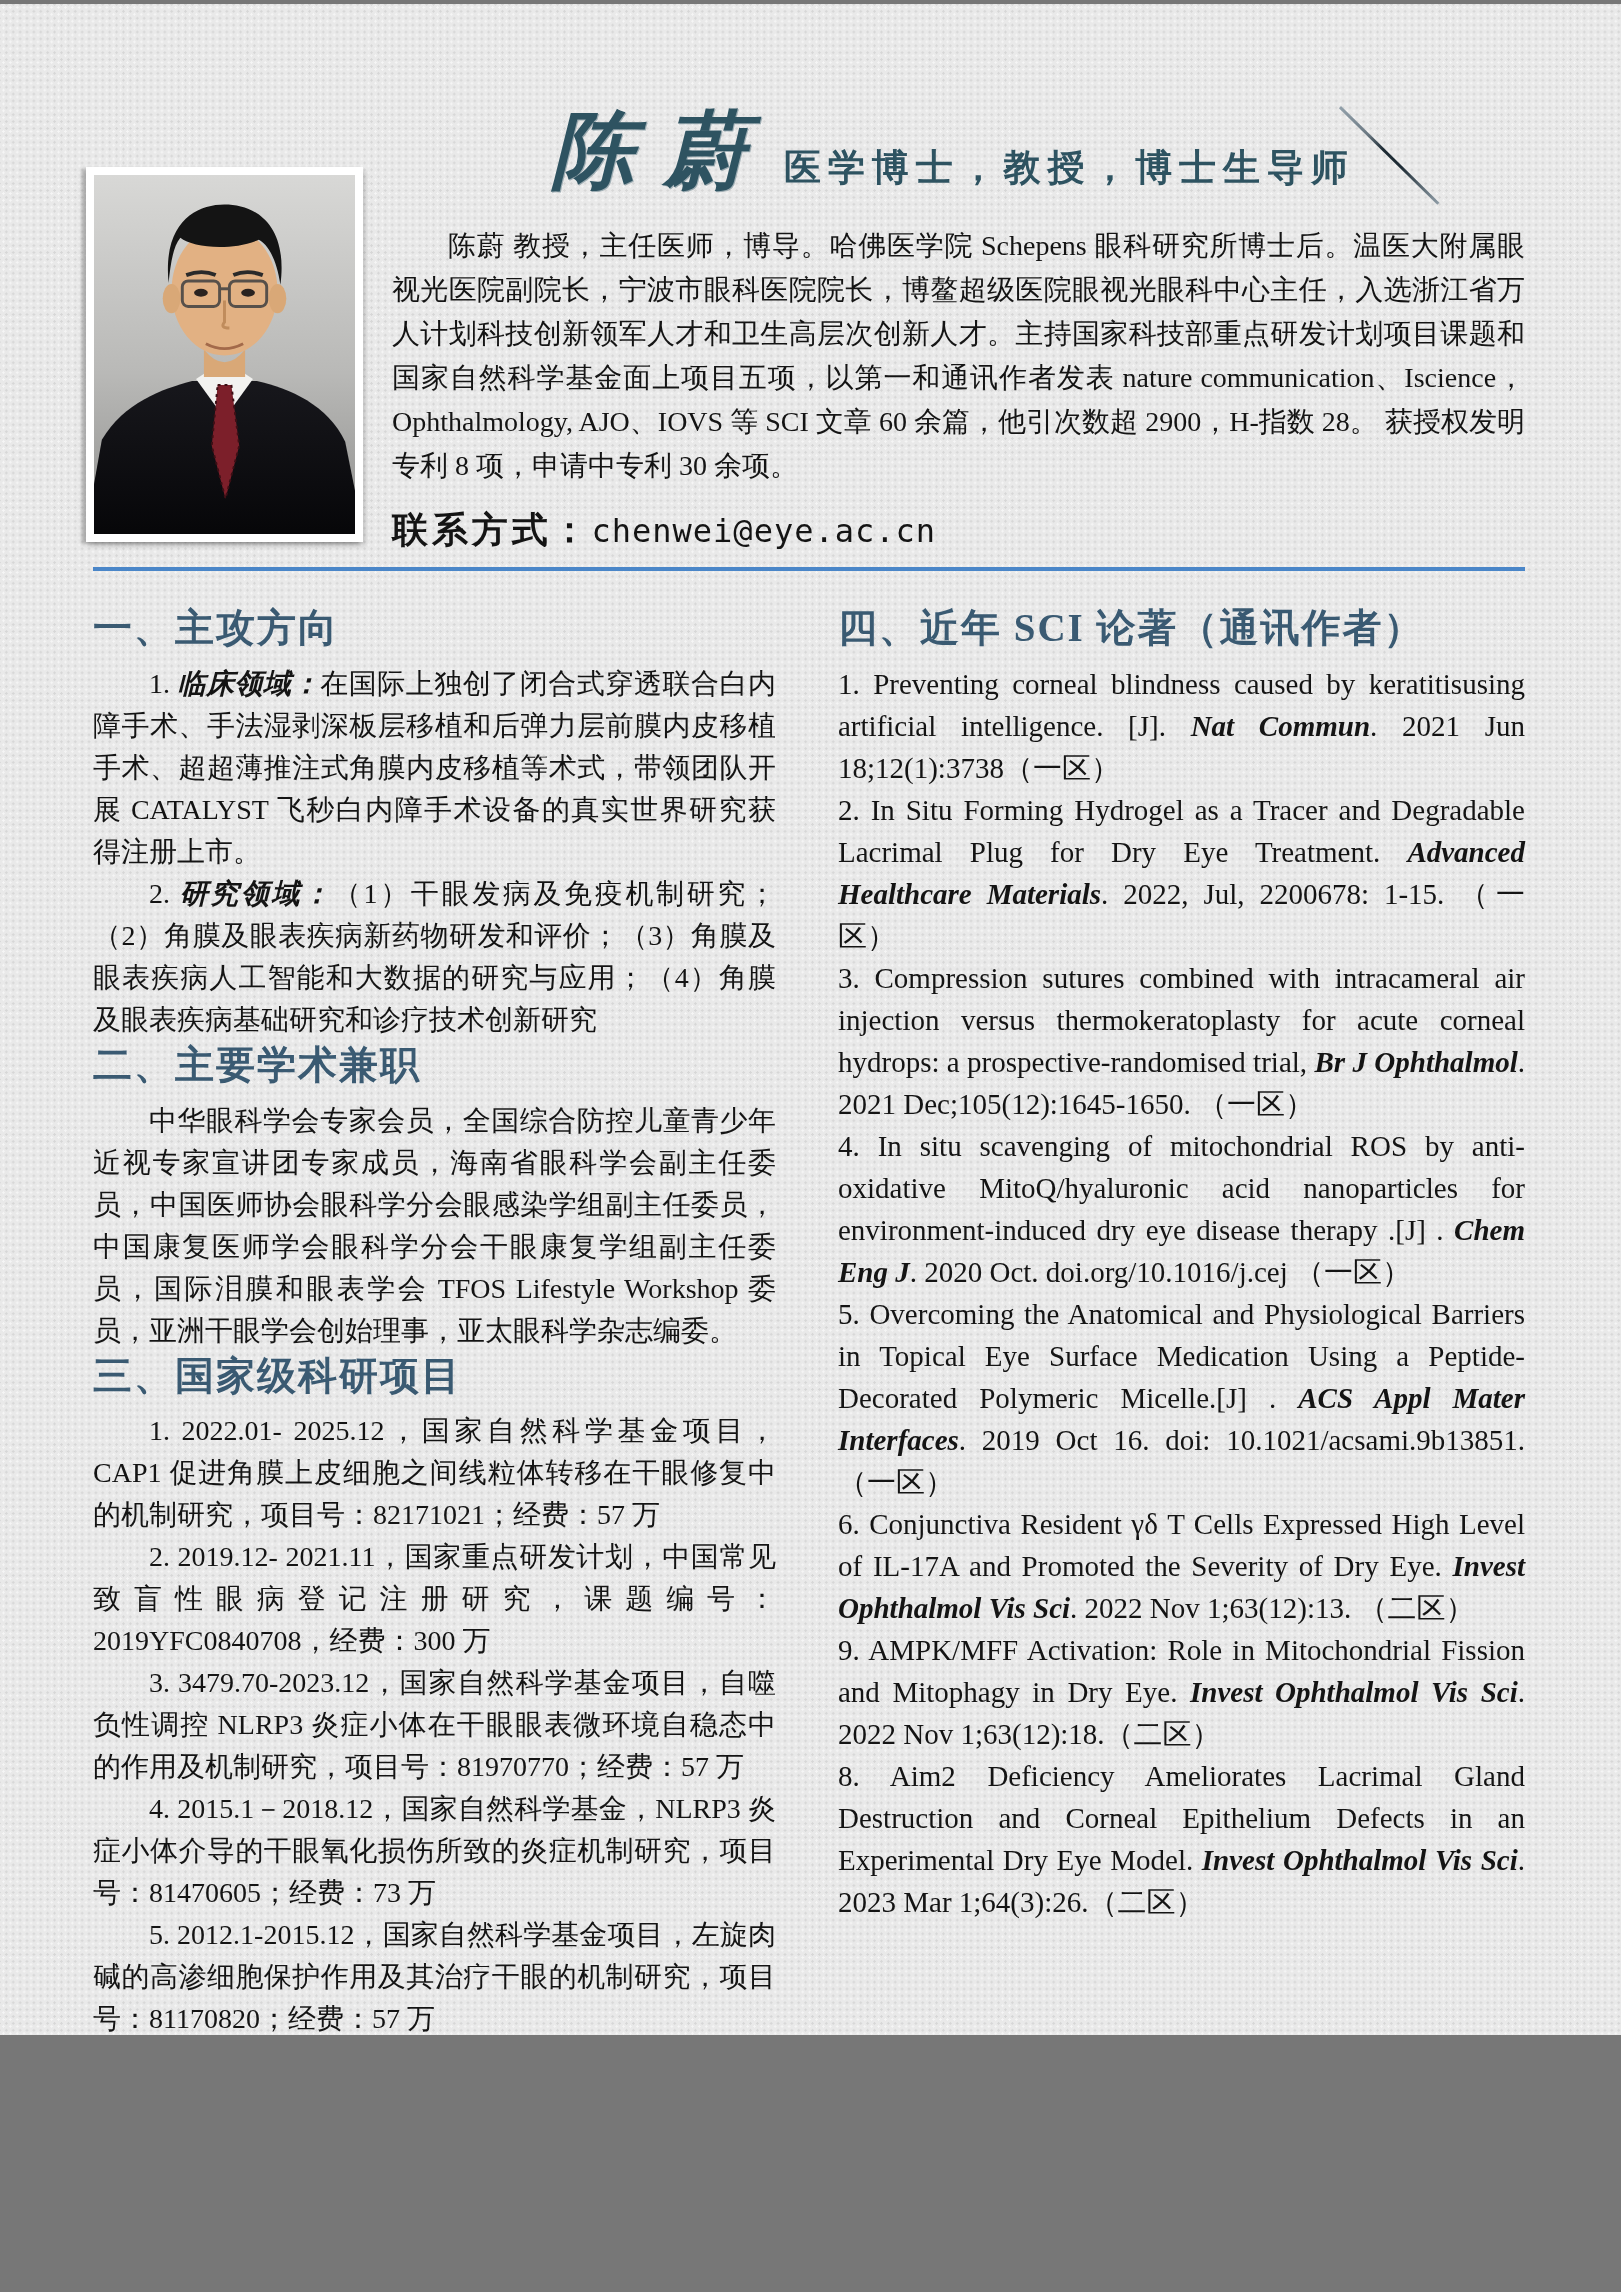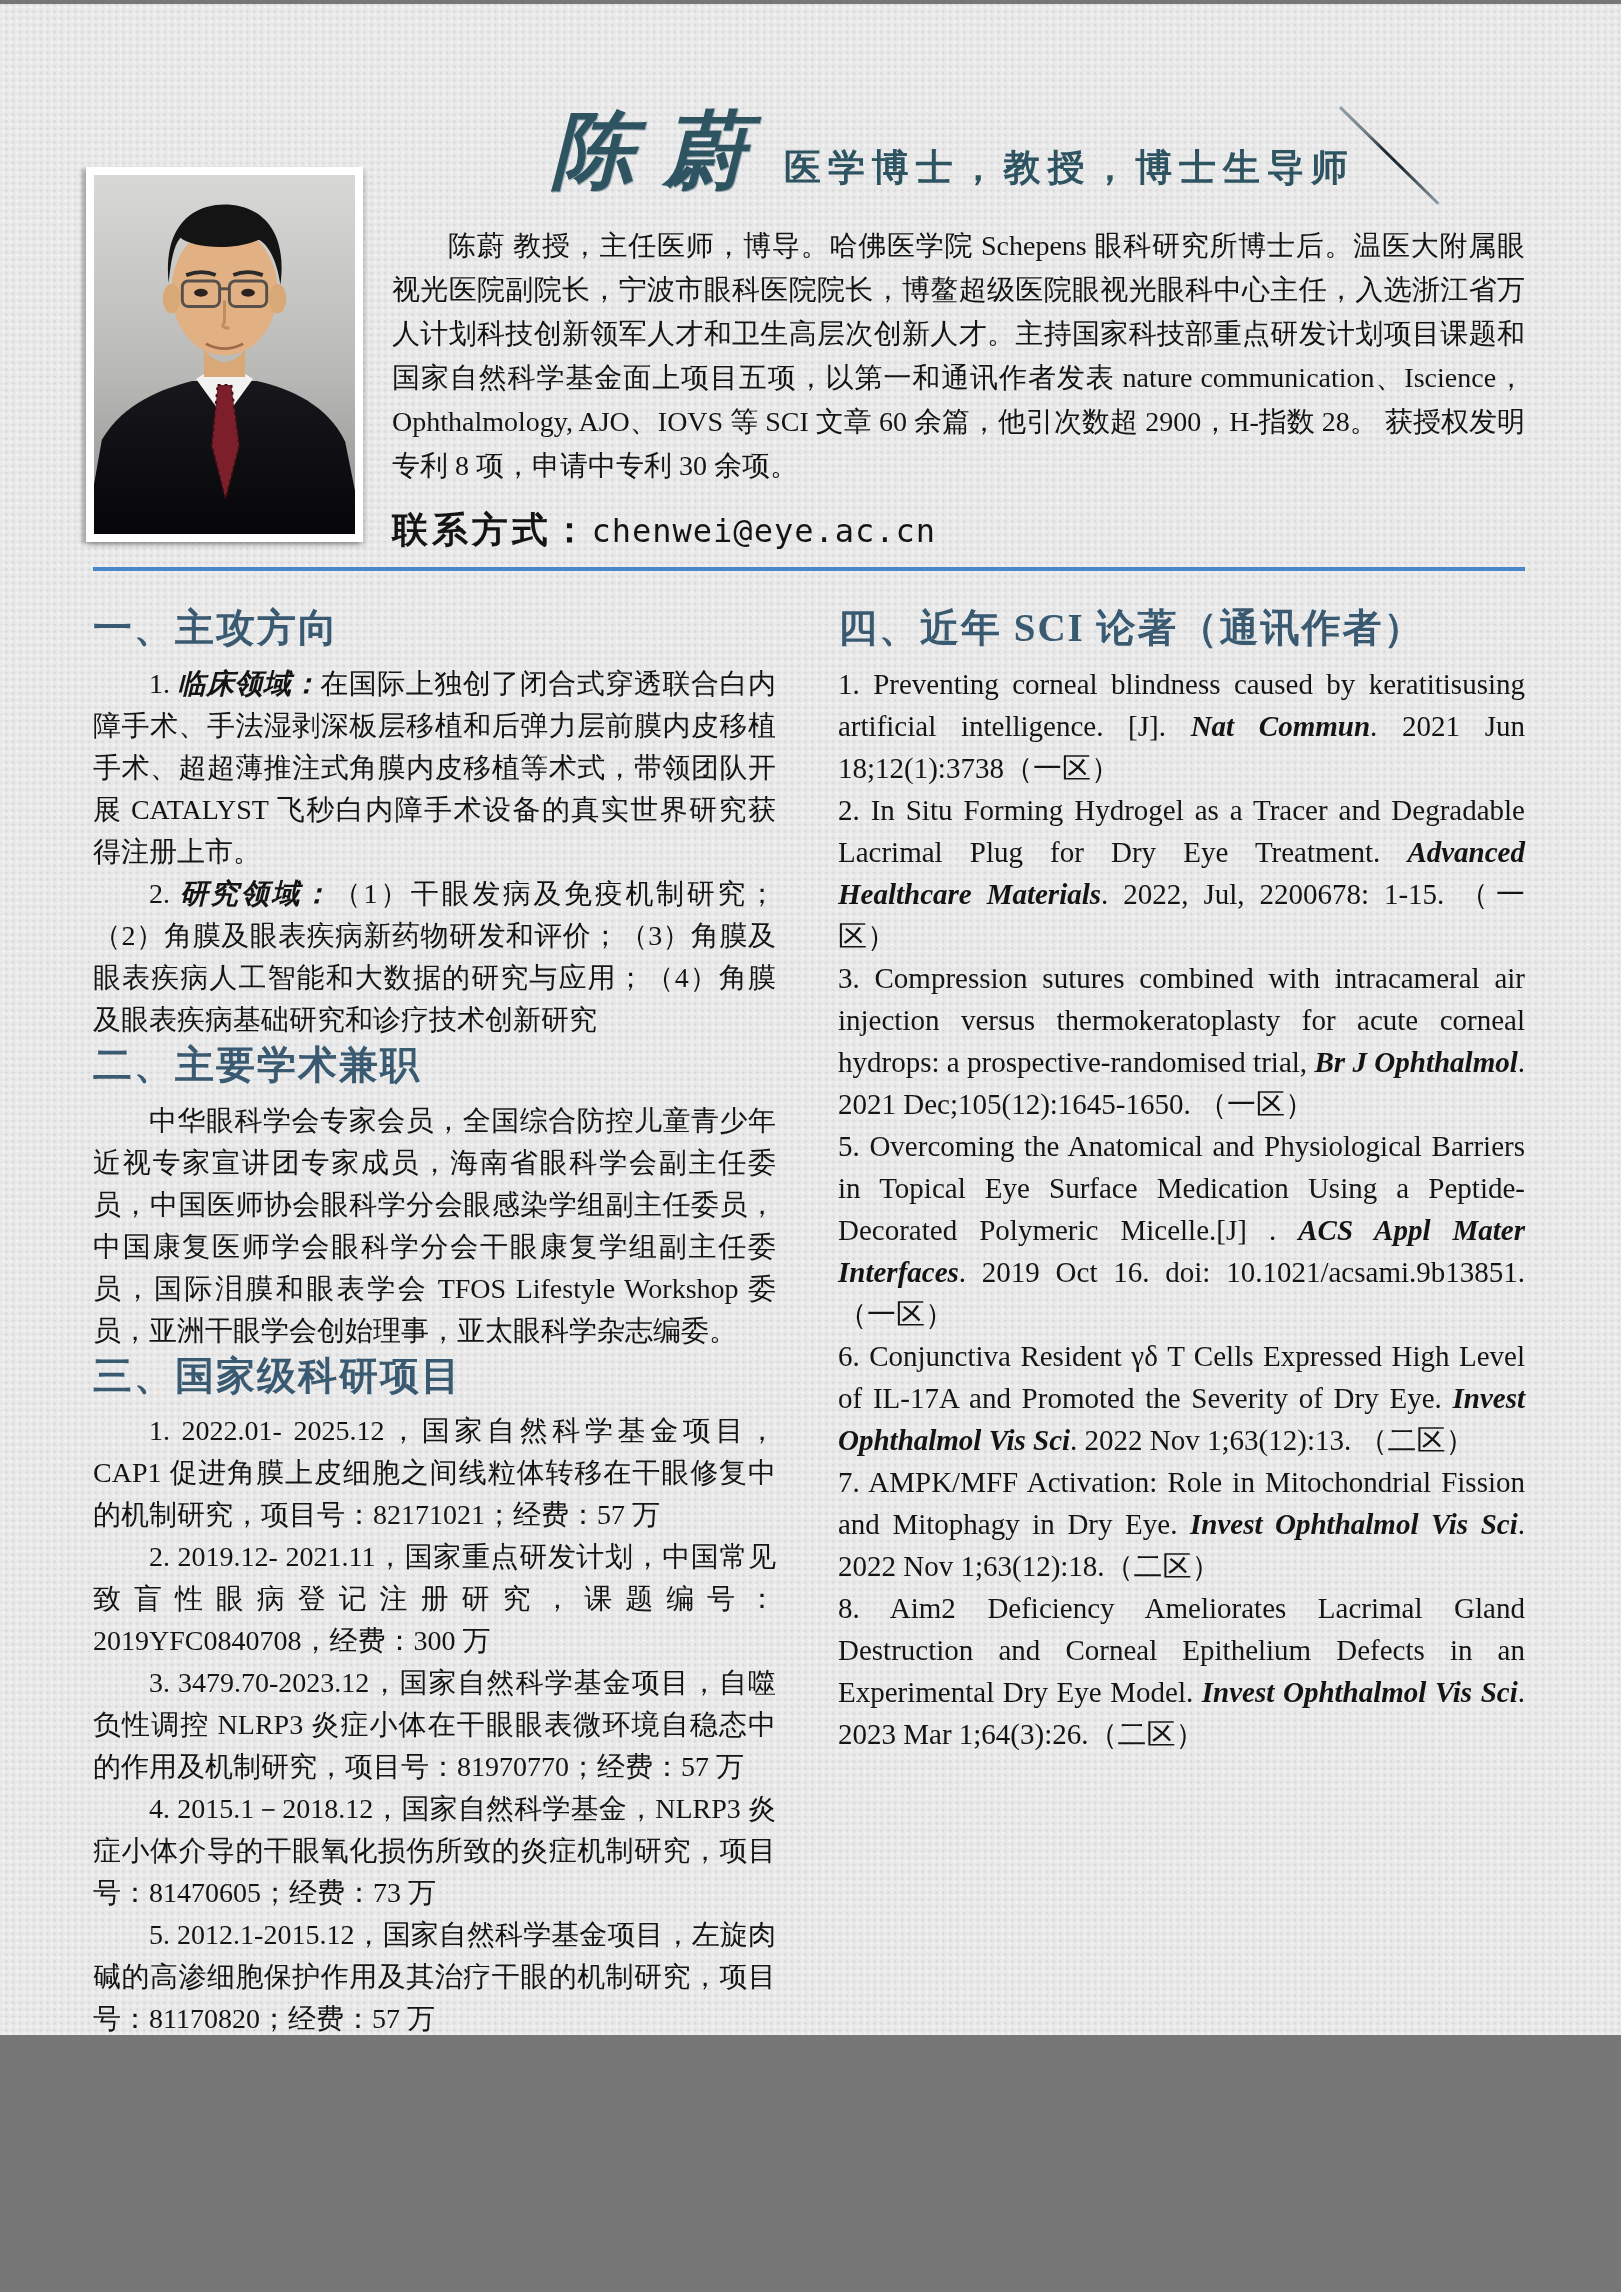--- a/index.html
+++ b/index.html
@@ -155,21 +155,22 @@
         <div class="li">5. 2012.1-2015.12，国家自然科学基金项目，左旋肉碱的高渗细胞保护作用及其治疗干眼的机制研究，项目号：81170820；经费：57 万</div>
       </div>
   </div>
 
   <div class="col col-right">
     <h2 class="sec">四、近年 SCI 论著（通讯作者）</h2>
     <div class="pubs">
         <div class="li"><span>1.  Preventing corneal blindness caused by keratitisusing artificial intelligence. [J]. </span><span class="b">Nat Commun</span><span>. 2021 Jun 18;12(1):3738（一区）</span></div>
         <div class="li"><span>2. In Situ Forming Hydrogel as a Tracer and Degradable Lacrimal Plug for Dry Eye Treatment. </span><span class="b">Advanced Healthcare Materials</span><span>. 2022, Jul, 2200678: 1-15. （一区）</span></div>
         <div class="li"><span>3. Compression sutures combined with intracameral air injection versus thermokeratoplasty for acute corneal hydrops: a prospective-randomised trial, </span><span class="b">Br J Ophthalmol</span><span>. 2021 Dec;105(12):1645-1650. （一区）</span></div>
+        <div class="li"><span>4. In situ scavenging of mitochondrial ROS by anti-oxidative MitoQ/hyaluronic acid nanoparticles for environment-induced dry eye disease therapy .[J] . </span><span class="b">Chem Eng J</span><span>. 2020 Oct. doi.org/10.1016/j.cej （一区）</span></div>
         <div class="li"><span>5. Overcoming the Anatomical and  Physiological Barriers in Topical Eye Surface Medication Using a Peptide-Decorated Polymeric Micelle.[J] . </span><span class="b">ACS Appl Mater Interfaces</span><span>. 2019 Oct 16. doi: 10.1021/acsami.9b13851.（一区）</span></div>
         <div class="li"><span>6. Conjunctiva Resident γδ T Cells Expressed High Level of IL-17A and Promoted the Severity of Dry Eye. </span><span class="b">Invest Ophthalmol Vis Sci</span><span>. 2022 Nov 1;63(12):13. （二区）</span></div>
-        <div class="li"><span>7. AMPK/MFF Activation: Role in Mitochondrial Fission and Mitophagy in Dry Eye. </span><span class="b">Invest Ophthalmol Vis Sci</span><span>. 2022 Nov 1;63(12):18.（二区）</span></div>
+        <div class="li"><span>9. AMPK/MFF Activation: Role in Mitochondrial Fission and Mitophagy in Dry Eye. </span><span class="b">Invest Ophthalmol Vis Sci</span><span>. 2022 Nov 1;63(12):18.（二区）</span></div>
         <div class="li"><span>8. Aim2 Deficiency Ameliorates Lacrimal Gland Destruction and Corneal Epithelium Defects in an Experimental Dry Eye Model. </span><span class="b">Invest Ophthalmol Vis Sci</span><span>. 2023 Mar 1;64(3):26.（二区）</span></div>
       </div>
   </div>
 
 </div>
 
 
 </body></html>

